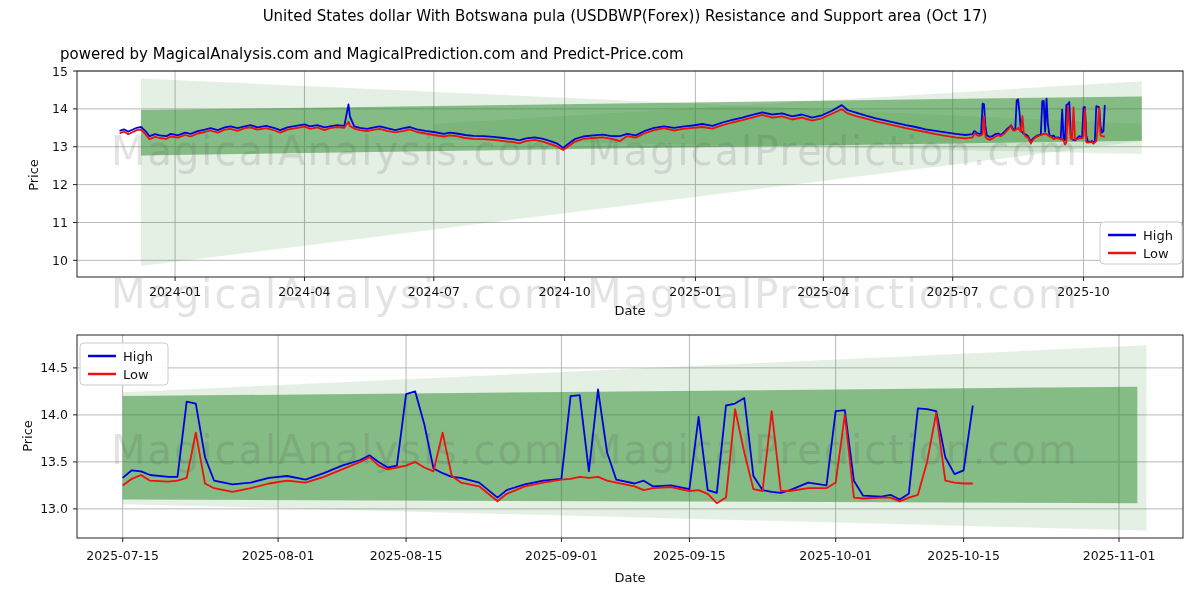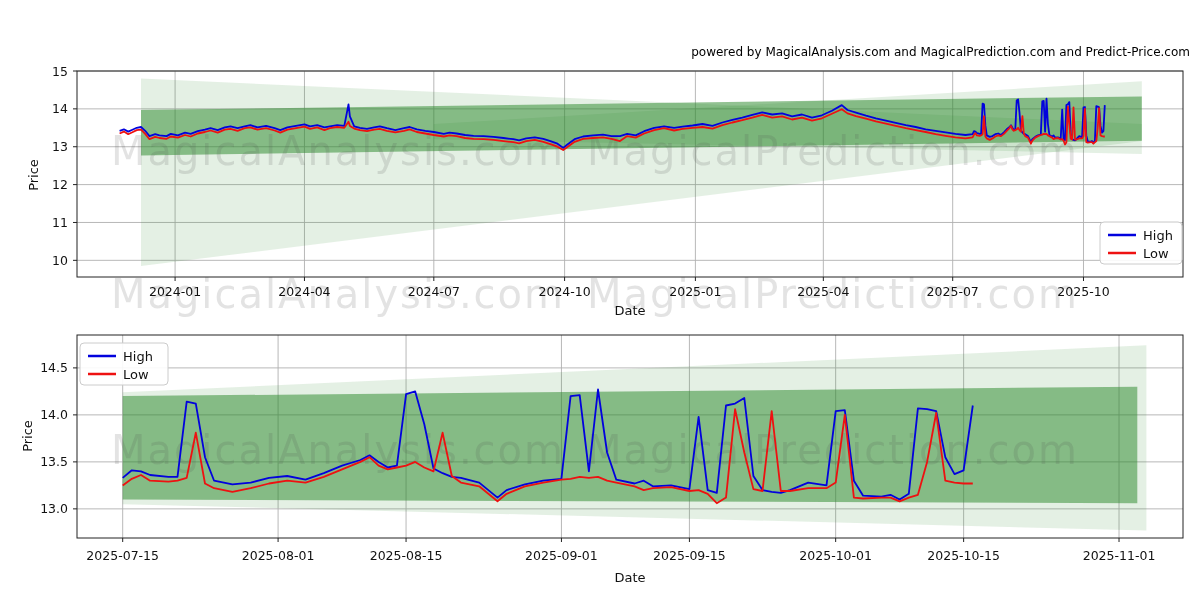--- a/index.html
+++ b/index.html
@@ -1,28 +1,29 @@
 <!DOCTYPE html>
 <html><head>
 <meta charset="utf-8">
 <style>
   html,body{margin:0;padding:0;background:#ffffff;}
   .stage{position:relative;width:1200px;height:600px;background:#ffffff;overflow:hidden;
          font-family:"DejaVu Sans","Liberation Sans",sans-serif;}
   .fig-title{position:absolute;top:7px;left:60px;width:1130px;text-align:center;
              font-size:15px;color:#000;}
-  .fig-subtitle{position:absolute;top:45px;left:60px;width:1130px;text-align:right;
-             font-size:12px;color:#000;}
+  .fig-subtitle{position:absolute;top:45px;left:60px;width:1130px;text-align:left;
+             font-size:15px;color:#000;}
   svg{position:absolute;top:0;left:0;}
   text{font-family:"DejaVu Sans","Liberation Sans",sans-serif;}
 </style>
 </head>
 <body>
 
 <div class="stage">
+  <div class="fig-title">United States dollar With Botswana pula (USDBWP(Forex)) Resistance and Support area (Oct 17)</div>
   <div class="fig-subtitle">powered by MagicalAnalysis.com and MagicalPrediction.com and Predict-Price.com</div>
   <svg id="charts" width="1200" height="600">
       <text x="338" y="308" text-anchor="middle" font-size="40" fill="rgba(80,80,80,0.16)" letter-spacing="2">MagicalAnalysis.com</text>
       <text x="833" y="308" text-anchor="middle" font-size="40" fill="rgba(80,80,80,0.16)" letter-spacing="2">MagicalPrediction.com</text>
       <line x1="77" y1="260.3382352941177" x2="1183" y2="260.3382352941177" stroke="#b0b0b0" stroke-width="0.9"></line>
       <line x1="77" y1="222.47058823529412" x2="1183" y2="222.47058823529412" stroke="#b0b0b0" stroke-width="0.9"></line>
       <line x1="77" y1="184.6029411764706" x2="1183" y2="184.6029411764706" stroke="#b0b0b0" stroke-width="0.9"></line>
       <line x1="77" y1="146.73529411764707" x2="1183" y2="146.73529411764707" stroke="#b0b0b0" stroke-width="0.9"></line>
       <line x1="77" y1="108.86764705882354" x2="1183" y2="108.86764705882354" stroke="#b0b0b0" stroke-width="0.9"></line>
       <line x1="77" y1="71" x2="1183" y2="71" stroke="#b0b0b0" stroke-width="0.9"></line>

